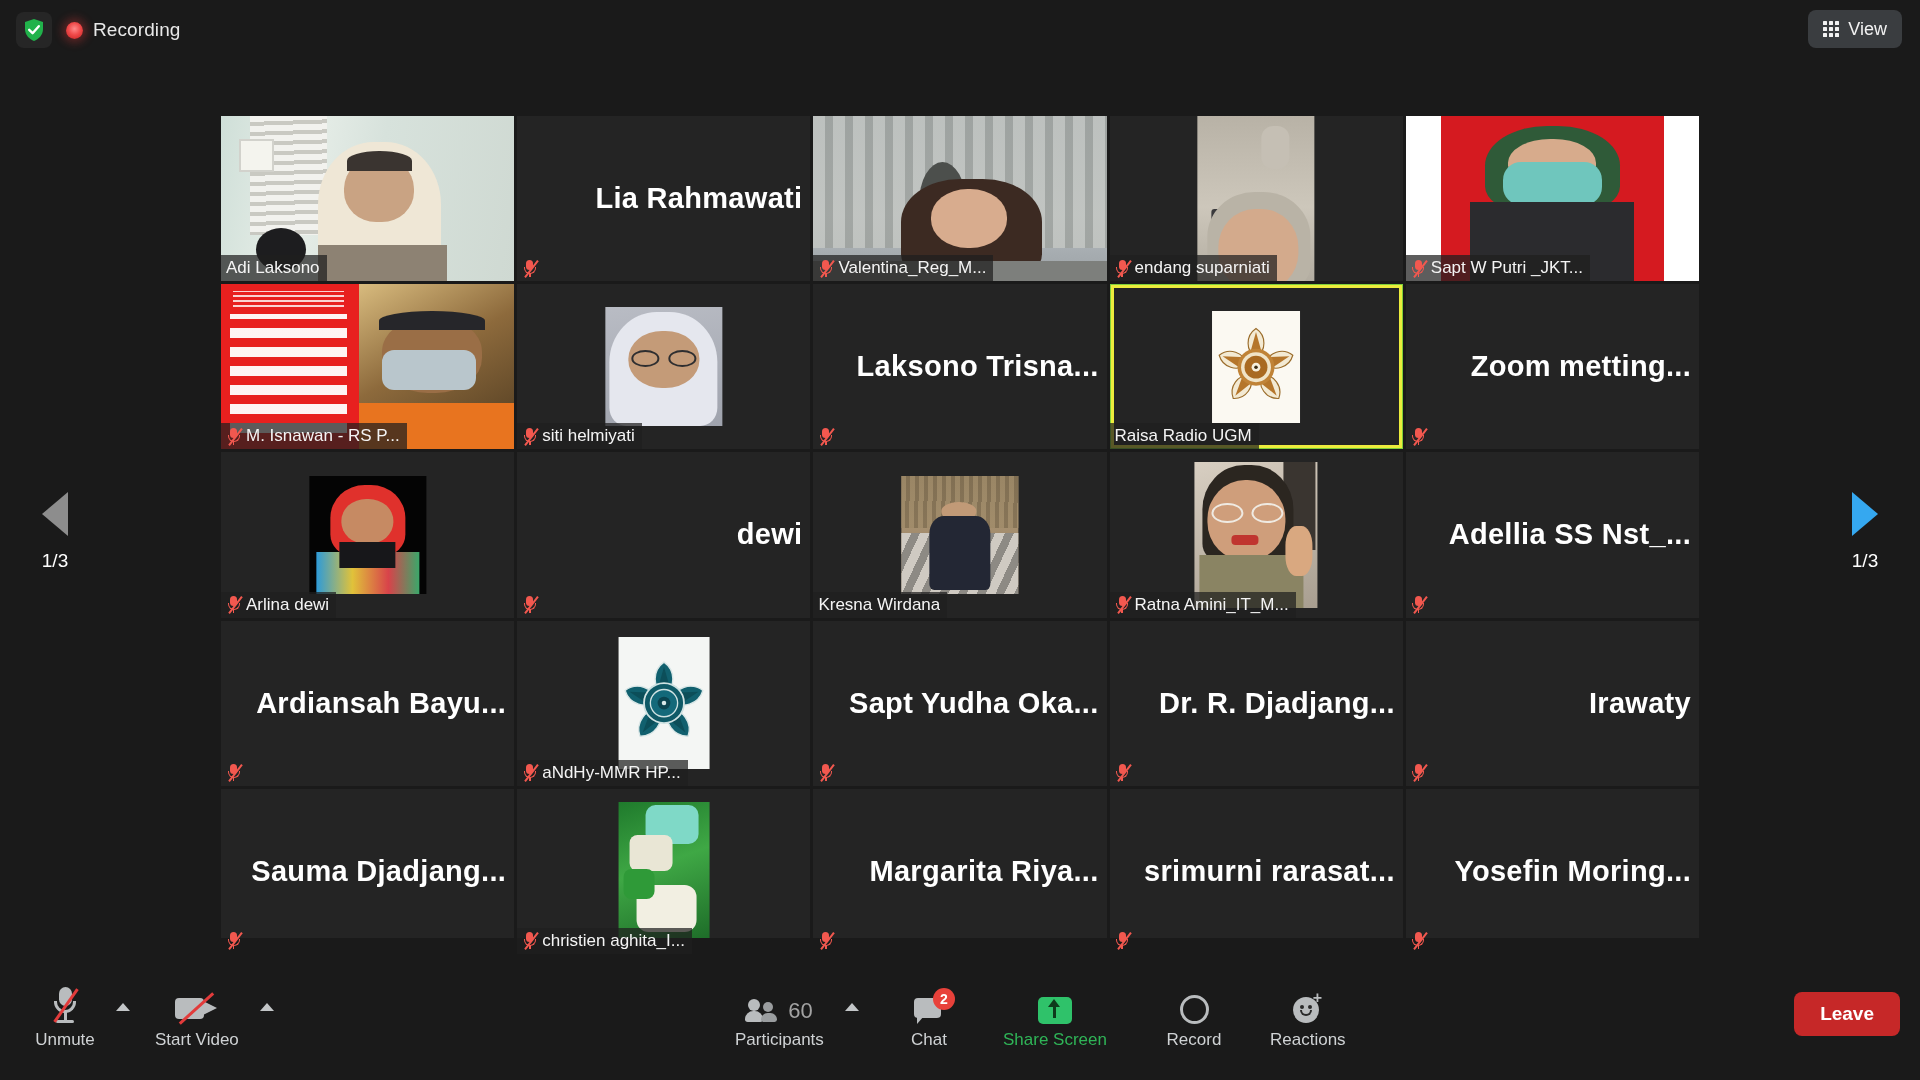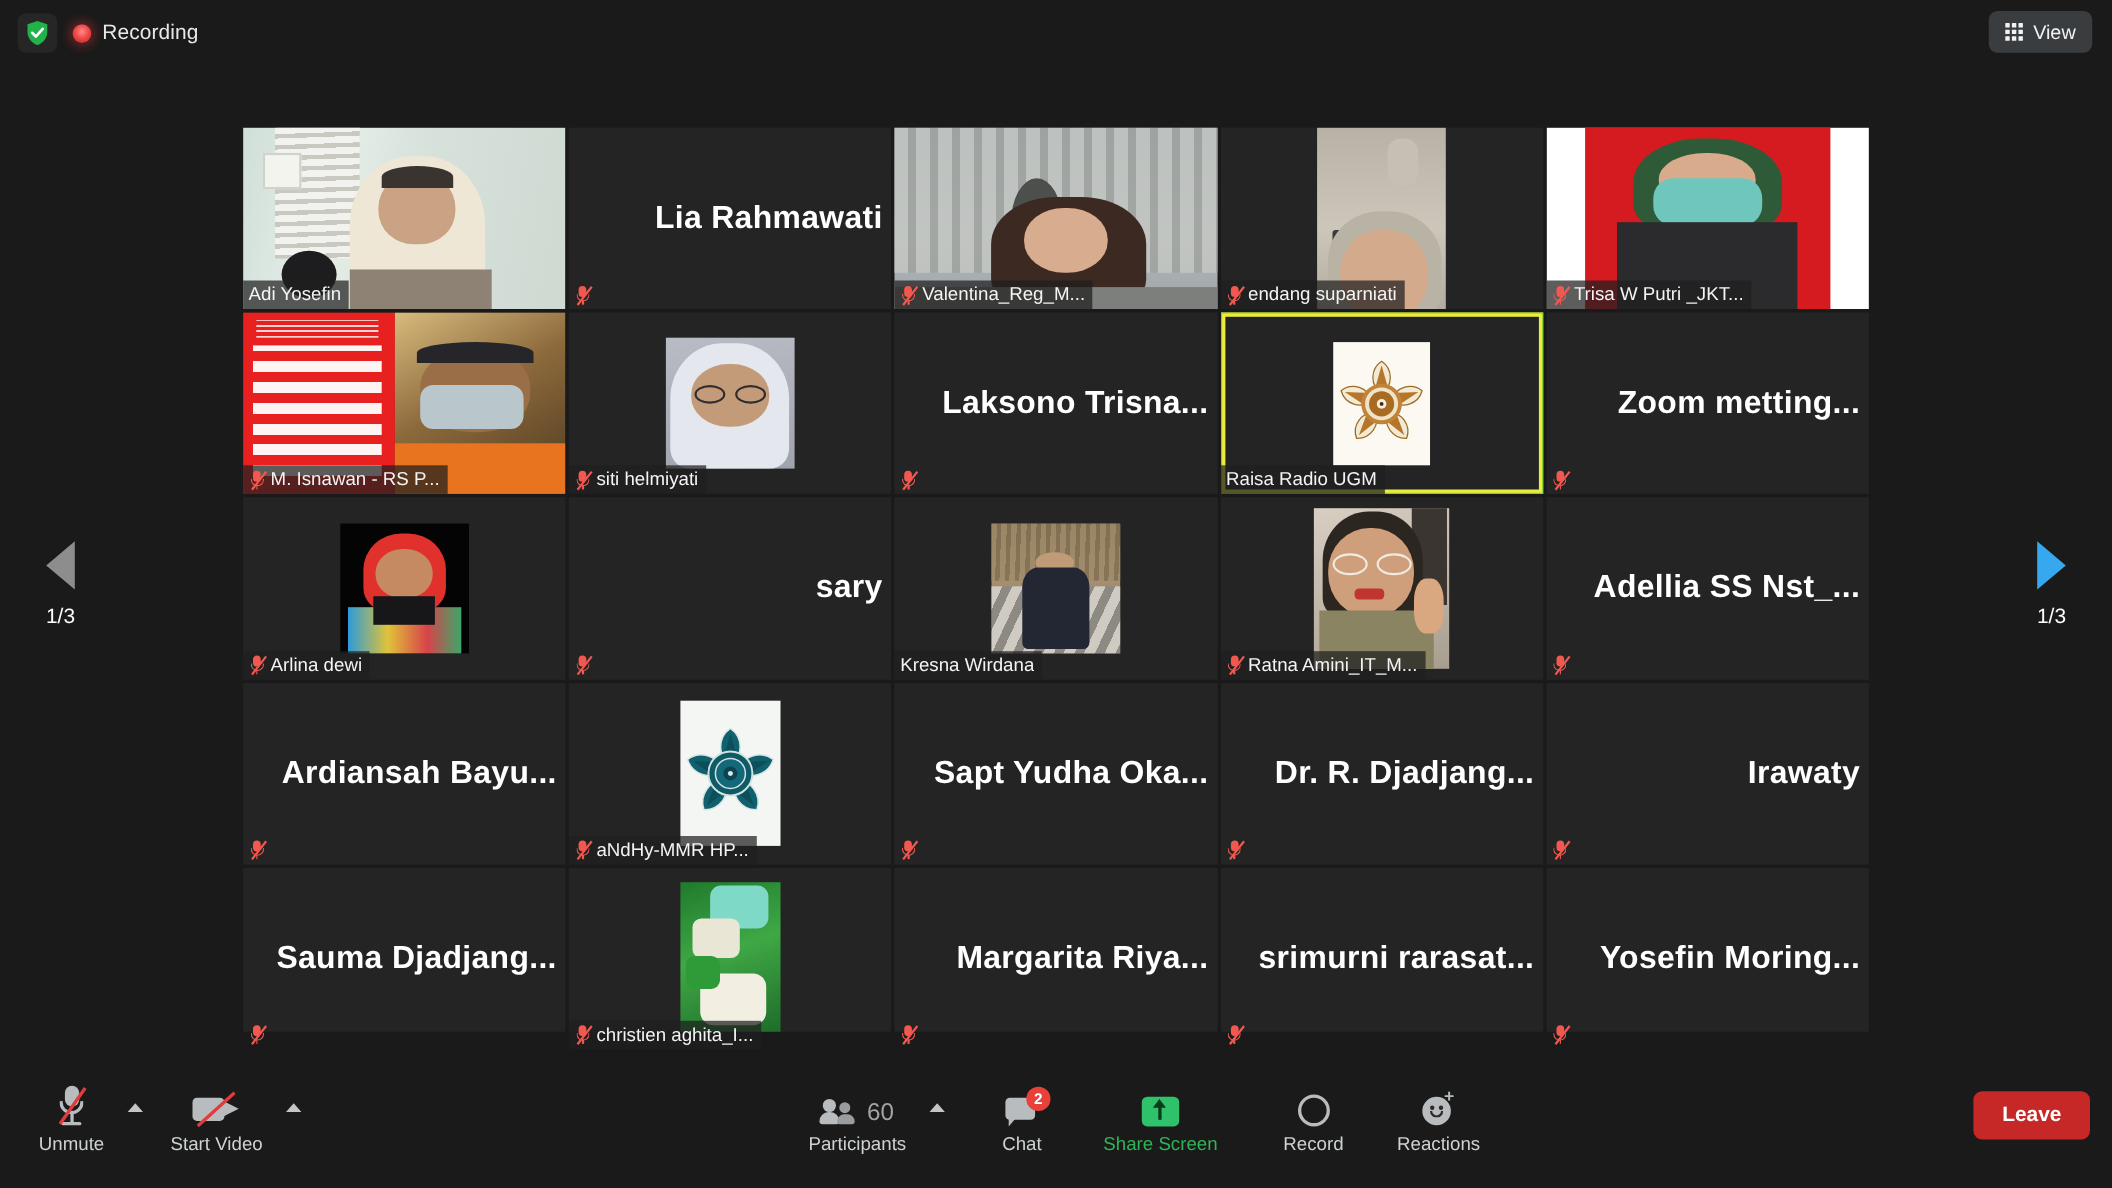--- a/index.html
+++ b/index.html
@@ -232,21 +232,21 @@
             <div style="position:absolute;left:10%;top:0;width:26%;height:72%;background:repeating-linear-gradient(178deg,#f2f2ee 0 6px,#c9c9c2 6px 10px)"></div>
             <div style="position:absolute;left:6%;top:14%;width:12%;height:20%;background:#f4f4ee;border:2px solid #d2d2cc"></div>
             <div style="position:absolute;left:12%;bottom:6%;width:17%;height:26%;border-radius:50%;background:#1d1d1f"></div>
             <div style="position:absolute;left:33%;top:16%;width:42%;height:84%;border-radius:45% 45% 20% 20%;background:#efe7d6"></div>
             <div style="position:absolute;left:42%;top:24%;width:24%;height:40%;border-radius:50% 50% 46% 46%;background:#c9a383"></div>
             <div style="position:absolute;left:43%;top:21%;width:22%;height:12%;border-radius:50% 50% 0 0;background:#3a3430"></div>
             <div style="position:absolute;left:33%;bottom:0;width:44%;height:22%;background:#8d8273"></div>
           </div>
         </div>
         <div class="label">
-          <span class="nm">Adi Yosefin</span>
+          <span class="nm">Adi Laksono</span>
         </div>
       </div>
       <div class="tile">
         <div class="namebig">Lia Rahmawati</div>
         <div class="label nobg">
           <span class="mic-mute">
             <span class="body"></span>
             <span class="arc"></span>
             <span class="stem"></span>
             <span class="slash"></span>
@@ -302,21 +302,21 @@
             <div style="position:absolute;left:22%;top:52%;width:56%;height:48%;background:#2b2b2e"></div>
           </div>
         </div>
         <div class="label">
           <span class="mic-mute">
             <span class="body"></span>
             <span class="arc"></span>
             <span class="stem"></span>
             <span class="slash"></span>
           </span>
-          <span class="nm">Trisa W Putri _JKT...</span>
+          <span class="nm">Sapt W Putri _JKT...</span>
         </div>
       </div>
       <div class="tile">
         <div style="position:absolute;inset:0;">
           <div class="media full" style="background:#2b2218">
             <div style="position:absolute;left:0;top:0;width:47%;height:100%;background:#e8201f"></div>
             <div style="position:absolute;left:4%;top:4%;width:38%;height:10%;background:repeating-linear-gradient(0deg,#fff 0 2px,transparent 2px 5px);opacity:.8"></div>
             <div style="position:absolute;left:3%;top:18%;width:40%;height:72%;background:repeating-linear-gradient(0deg,#ffffff 0 10px,#e8201f 10px 19px);opacity:.95"></div>
             <div style="position:absolute;left:47%;top:0;width:53%;height:100%;background:linear-gradient(150deg,#d8bb7e 0%,#8d6a3c 45%,#4e3a20 100%)"></div>
             <div style="position:absolute;left:55%;top:20%;width:34%;height:46%;border-radius:46%;background:#9a6e46"></div>
@@ -419,21 +419,21 @@
           <span class="mic-mute">
             <span class="body"></span>
             <span class="arc"></span>
             <span class="stem"></span>
             <span class="slash"></span>
           </span>
           <span class="nm">Arlina dewi</span>
         </div>
       </div>
       <div class="tile">
-        <div class="namebig">sary</div>
+        <div class="namebig">dewi</div>
         <div class="label nobg">
           <span class="mic-mute">
             <span class="body"></span>
             <span class="arc"></span>
             <span class="stem"></span>
             <span class="slash"></span>
           </span>
         </div>
       </div>
       <div class="tile">

